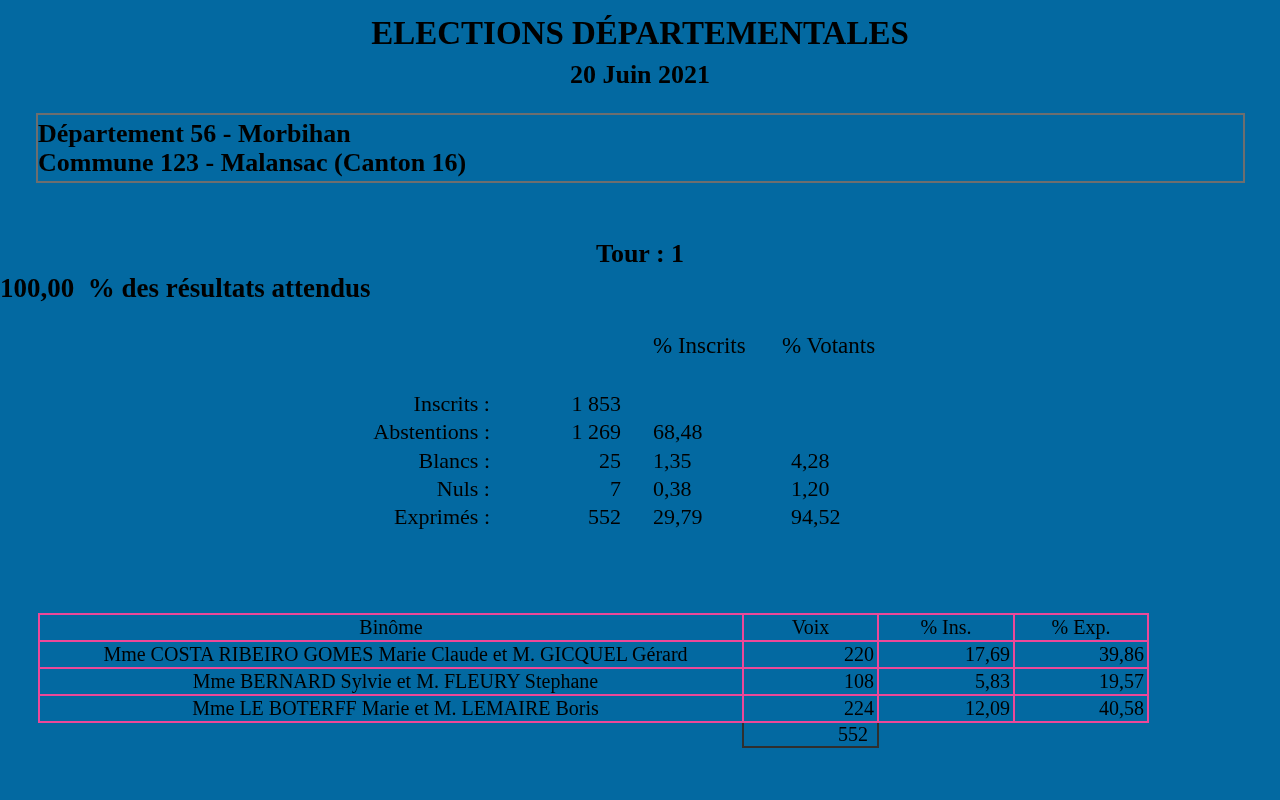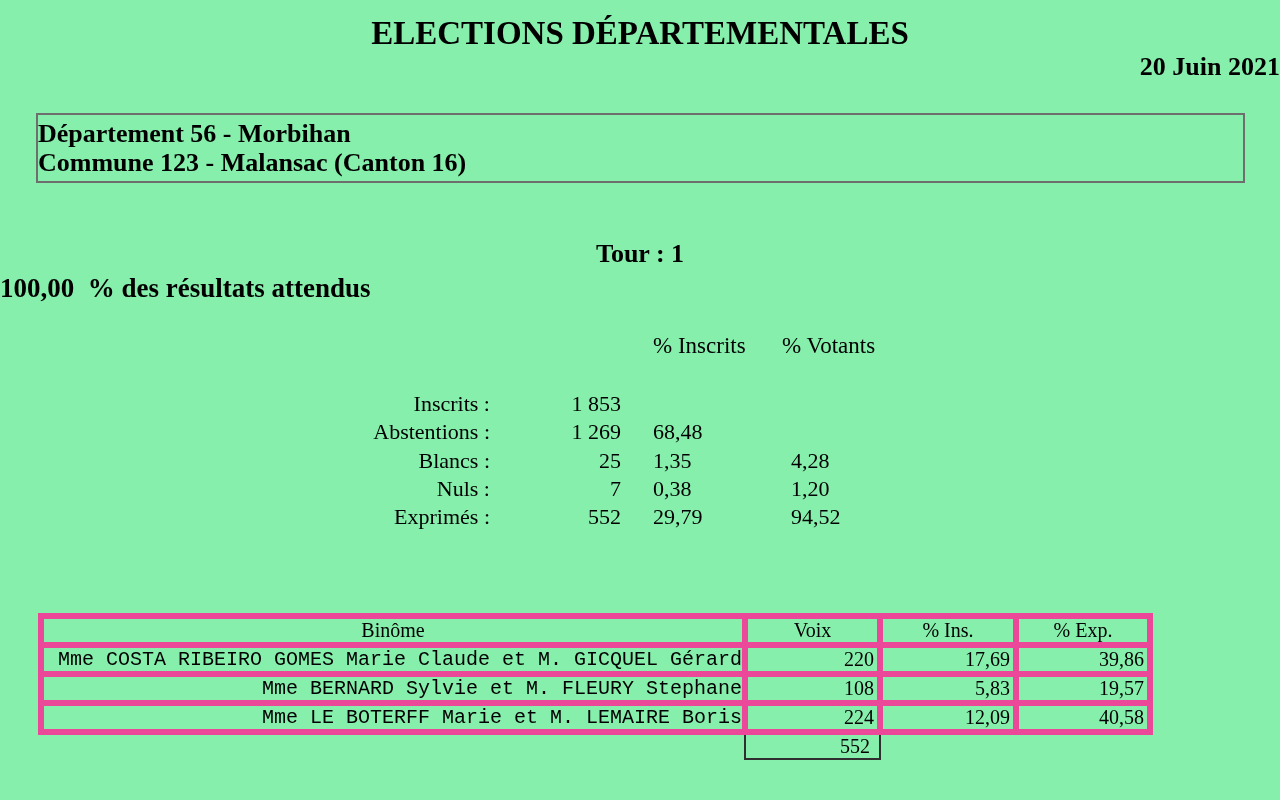--- a/index.html
+++ b/index.html
@@ -1,34 +1,34 @@
 <!DOCTYPE html>
 <html><head>
 <meta charset="utf-8">
 <style>
   * { margin: 0; padding: 0; box-sizing: border-box; }
   html, body { background: #ffffff; }
   .page {
     position: relative;
     width: 1280px;
     height: 800px;
-    background: #86efac;
+    background: #0369a1;
     color: #000000;
     font-family: "Liberation Serif", serif;
     overflow: hidden;
   }
 
   
   .title {
     position: absolute; top: 12px; left: 0; width: 100%;
     text-align: center; font-size: 33px; font-weight: bold; line-height: 42px;
   }
   .date {
-    position: absolute; top: 52px; left: 0; width: 100%;
-    text-align: right; font-size: 26px; font-weight: bold; line-height: 30px;
+    position: absolute; top: 60px; left: 0; width: 100%;
+    text-align: center; font-size: 26px; font-weight: bold; line-height: 30px;
   }
 
   
   .loc-box {
     position: absolute; top: 113px; left: 36px; width: 1209px;
     border: 2px solid #6e6e6e;
     padding: 4px 0;
     text-align: left; font-size: 26px; font-weight: bold; line-height: 29px;
   }
 
@@ -58,27 +58,27 @@
   .t-pv    { left: 791px; }
 
   
   table.results {
     position: absolute; top: 613px; left: 38px;
     border-collapse: collapse; table-layout: fixed;
     width: 1109px;
     font-size: 20px; color: #000000;
   }
   table.results th, table.results td {
-    border: 6px solid #ec4899;
+    border: 2px solid #ec4899;
     font-weight: normal;
     overflow: hidden; white-space: nowrap;
   }
   table.results th { height: 27px; text-align: center; }
   table.results td { height: 27px; }
-  td.name { text-align: right; padding-left: 9px; font-family: Liberation Mono, monospace; }
+  td.name { text-align: center; padding-left: 9px; }
   td.num, th.num { }
   td.num { text-align: right; padding-right: 3px; }
   tr.total-row td { border: none; height: 25px; }
   tr.total-row td.total-cell {
     border: 2px solid #2f2f2f; border-top: none;
     text-align: right; padding-right: 9px;
   }
 </style>
 </head>
 <body>

